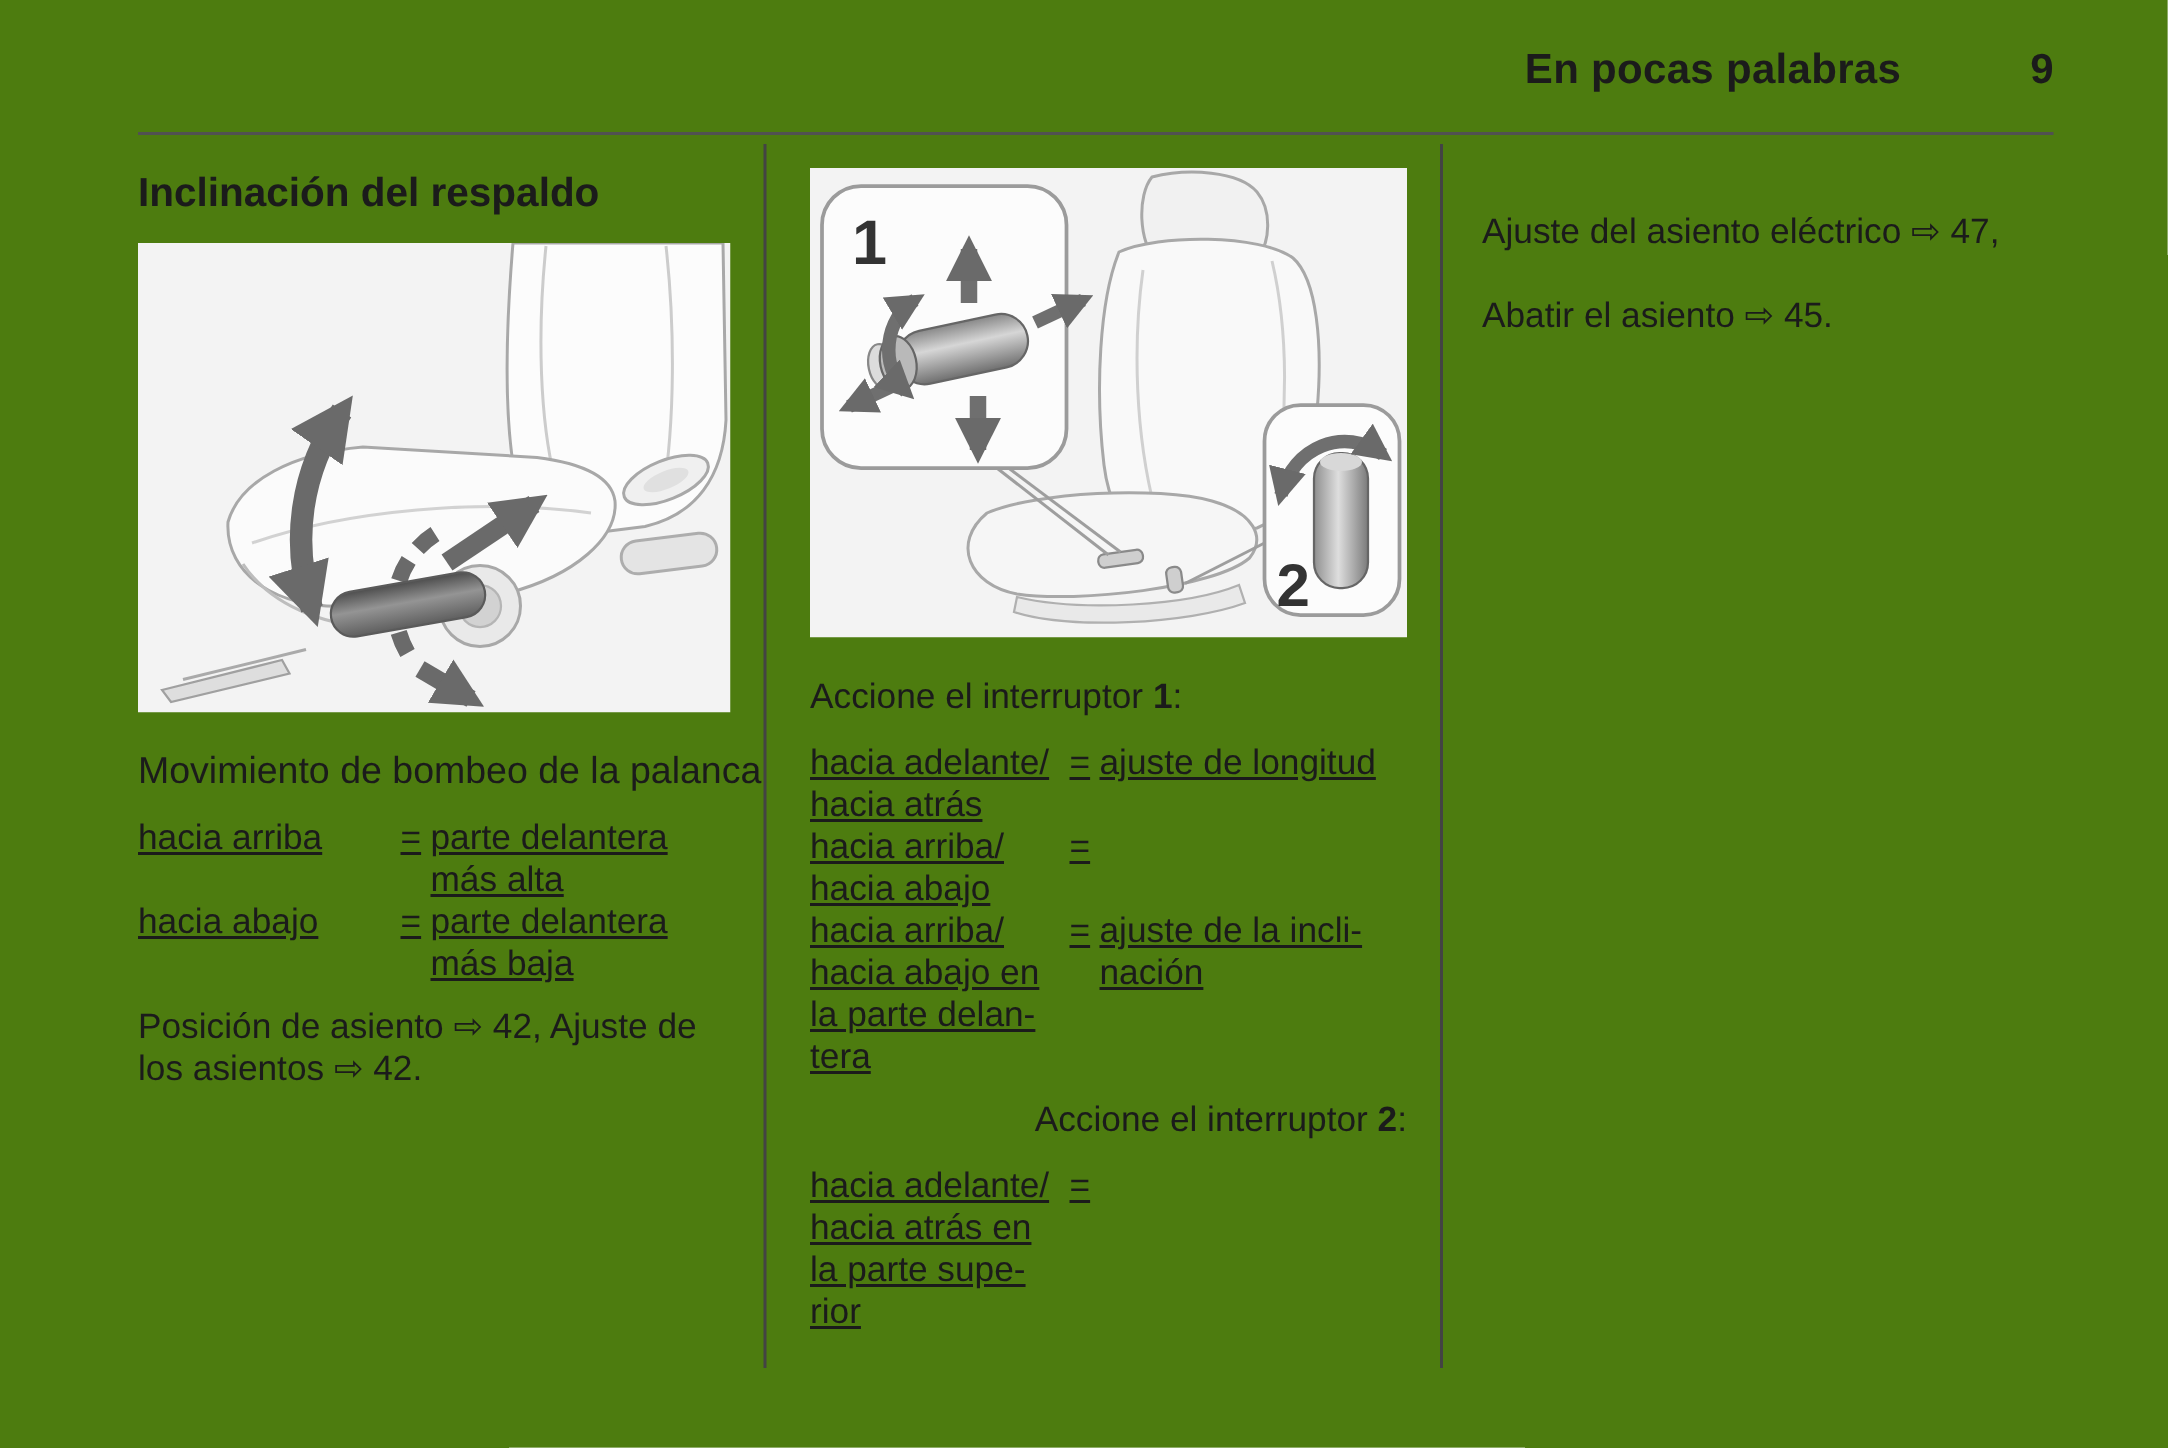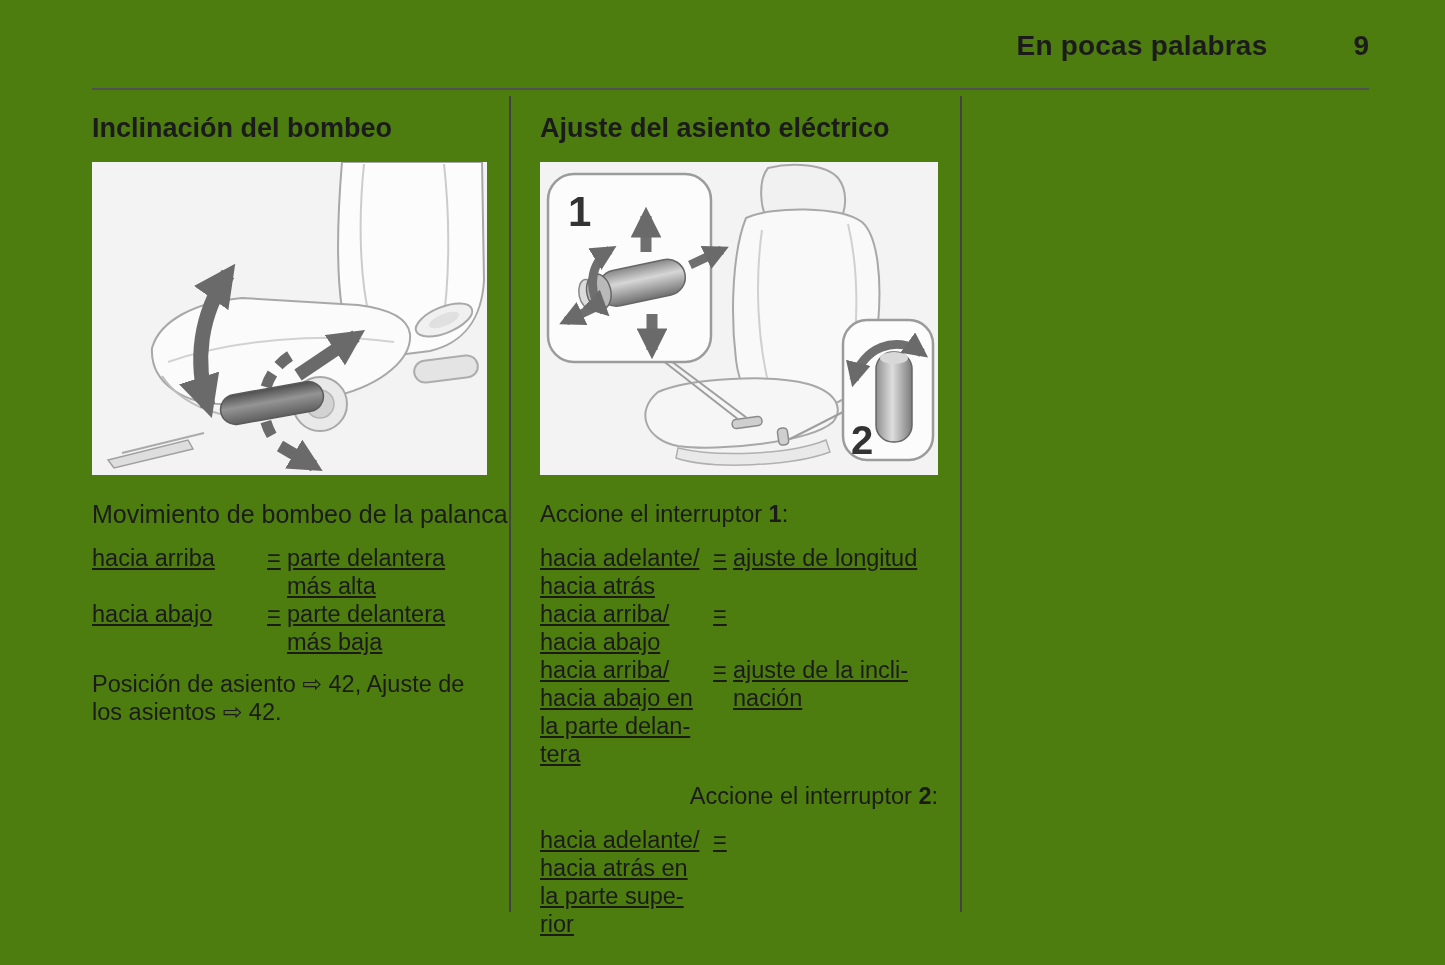--- a/index.html
+++ b/index.html
@@ -73,21 +73,21 @@
   <div class="header-row">
     <span class="header-title">En pocas palabras</span>
     <span class="page-number">9</span>
   </div>
   <div class="header-rule"></div>
 
   <div class="vdivider first"></div>
   <div class="vdivider second"></div>
 
   <section class="col col-left">
-    <h2 class="col-heading">Inclinación del bombeo</h2>
+    <h2 class="col-heading">Inclinación del respaldo</h2>
 
     <figure class="illustration">
       <svg width="395" height="313" viewBox="0 0 395 313">
         <defs>
           <marker id="ah1" viewBox="0 0 10 10" refX="7" refY="5" markerWidth="2.8" markerHeight="2.8" orient="auto-start-reverse">
             <path d="M0,0 L10,5 L0,10 Z" fill="#6a6a6a"></path>
           </marker>
           <linearGradient id="levgrad" x1="0" y1="0" x2="0" y2="1">
             <stop offset="0" stop-color="#4e4e4e"></stop>
             <stop offset="0.45" stop-color="#949494"></stop>
@@ -140,21 +140,20 @@
         <span class="def">parte delantera
 más baja</span>
       </div>
     </div>
 
     <p class="refs">Posición de asiento ⇨ 42, Ajuste de
 los asientos ⇨ 42.</p>
   </section>
 
   <section class="col col-middle">
-    <h2 class="col-heading">Ajuste del asiento eléctrico</h2>
 
     <figure class="illustration">
       <svg width="398" height="313" viewBox="0 0 398 313">
         <defs>
           <marker id="ah2" viewBox="0 0 10 10" refX="7" refY="5" markerWidth="2.8" markerHeight="2.8" orient="auto-start-reverse">
             <path d="M0,0 L10,5 L0,10 Z" fill="#6a6a6a"></path>
           </marker>
           <linearGradient id="cylgrad" x1="0" y1="0" x2="0" y2="1">
             <stop offset="0" stop-color="#888888"></stop>
             <stop offset="0.4" stop-color="#d6d6d6"></stop>
@@ -246,14 +245,20 @@
       <div class="defrow">
         <span class="term">hacia adelante/
 hacia atrás en
 la parte supe-
 rior</span>
         <span class="eq">=</span>
       </div>
     </div>
   </section>
 
+  <section class="col col-right">
+    <p class="refs">
+      <span class="ref-line">Ajuste del asiento eléctrico ⇨ 47,</span>
+      <span class="ref-line">Abatir el asiento ⇨ 45.</span>
+    </p>
+  </section>
 
 </div>
 
 </body></html>

